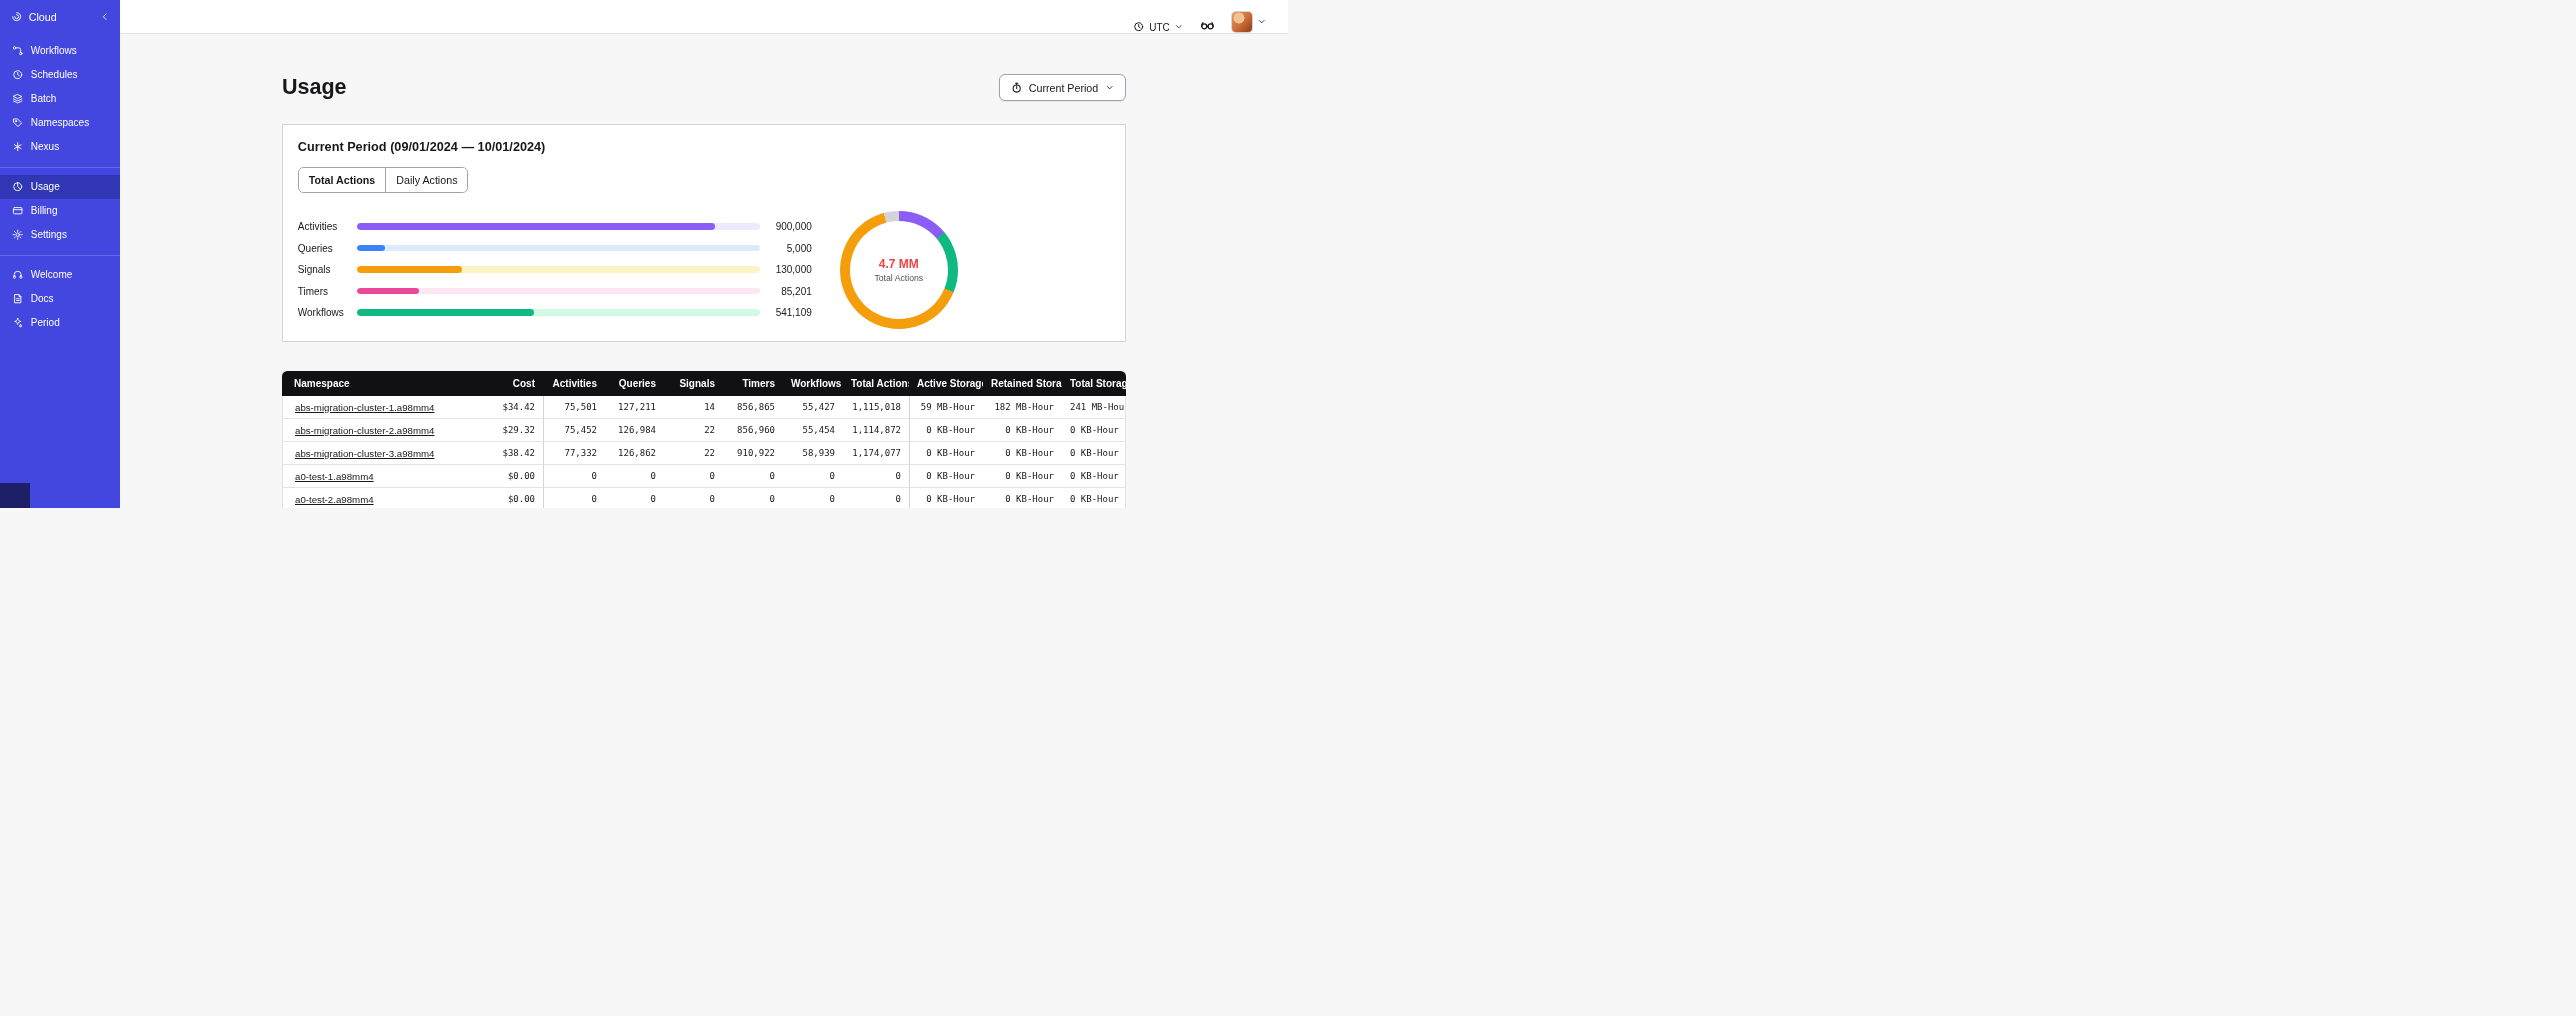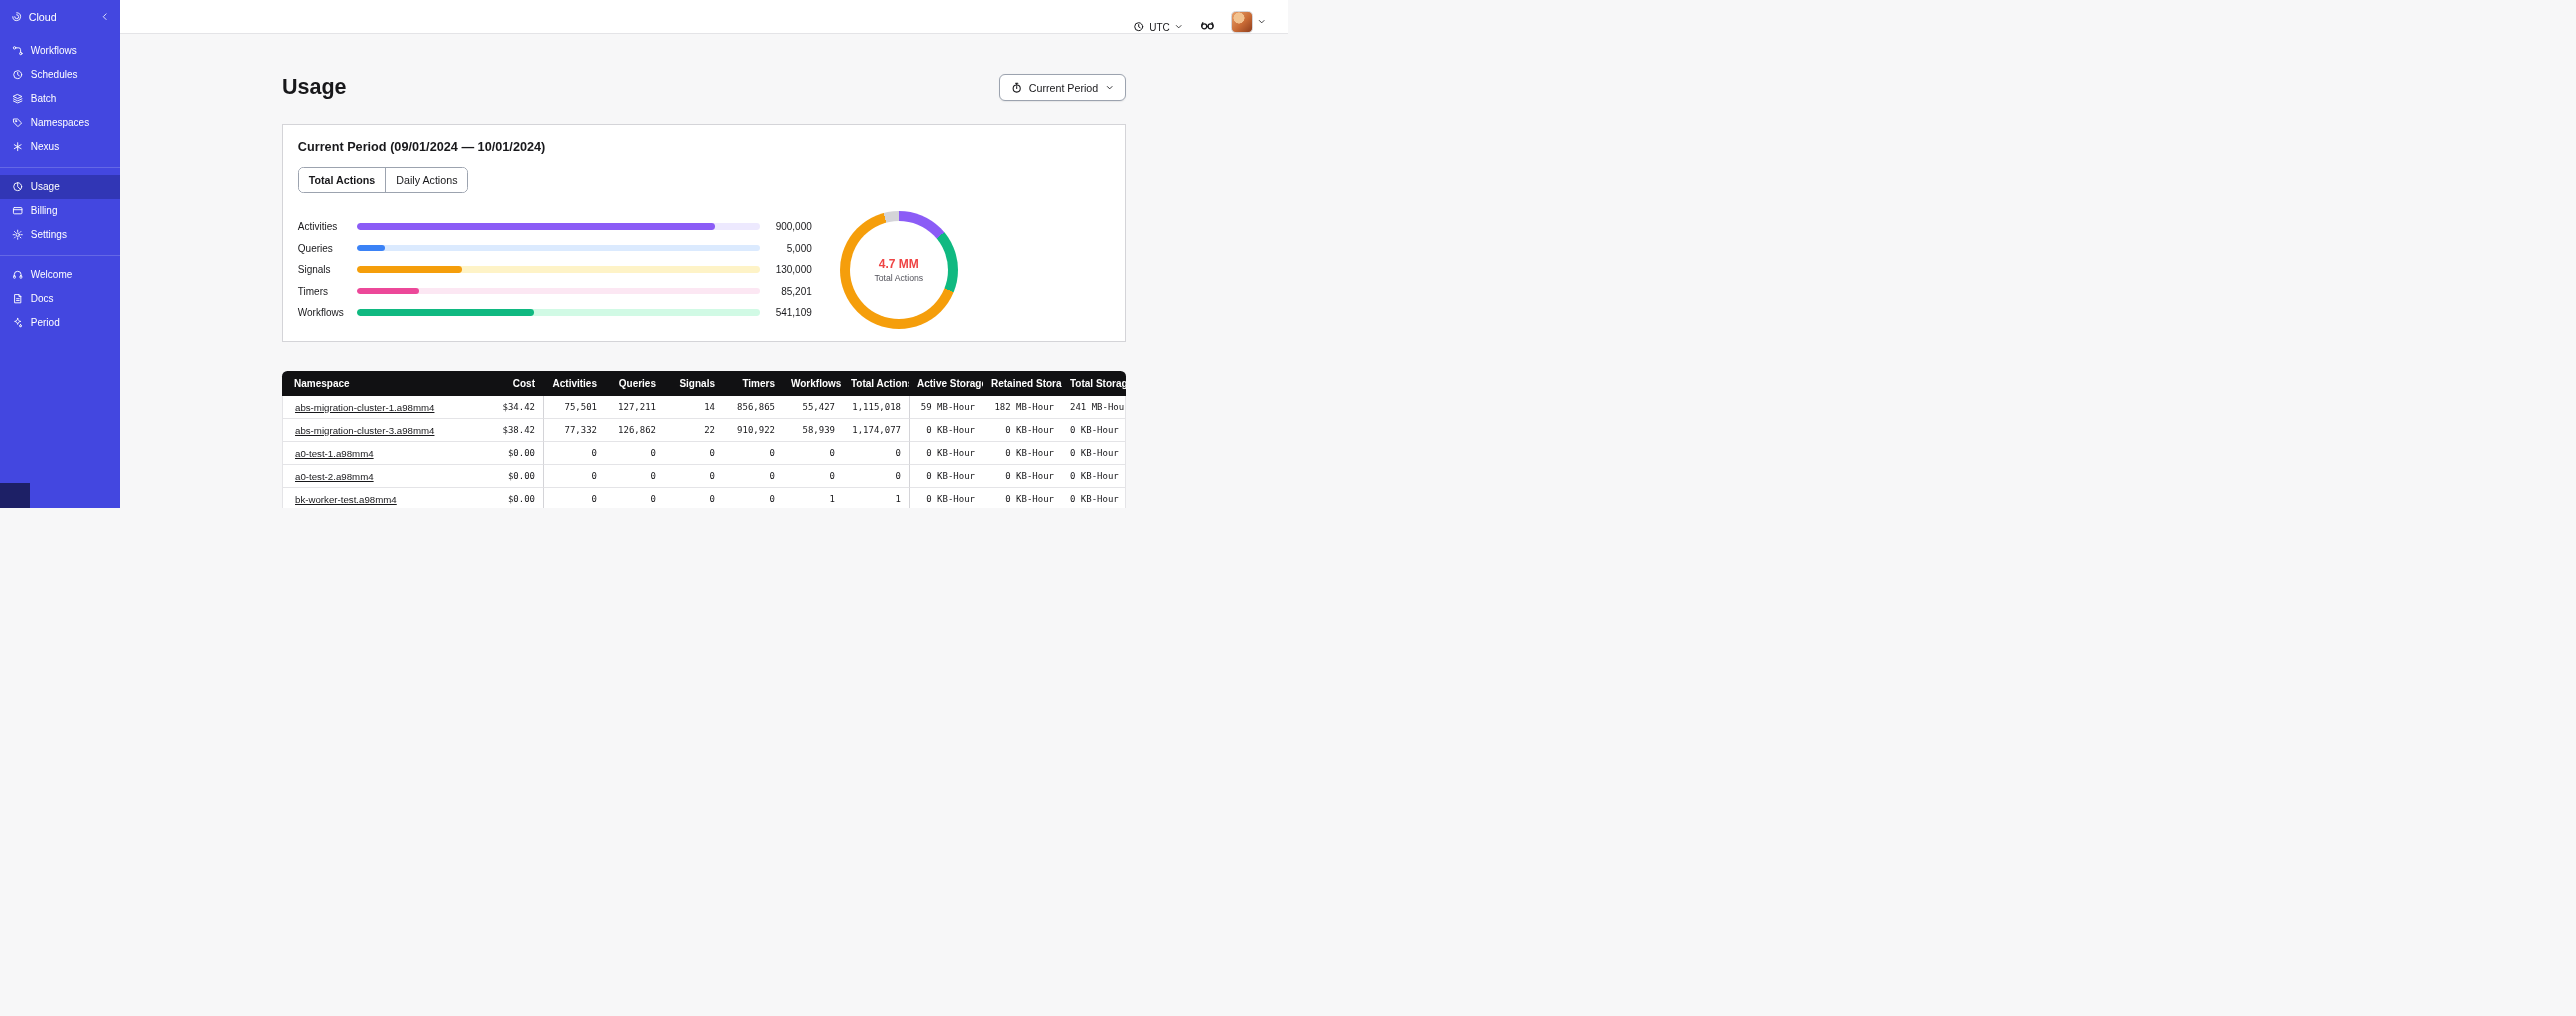--- a/index.html
+++ b/index.html
@@ -356,20 +356,33 @@
                   <td>127,211</td>
                   <td>14</td>
                   <td>856,865</td>
                   <td>55,427</td>
                   <td>1,115,018</td>
                   <td class="group-div">59 MB-Hour</td>
                   <td>182 MB-Hour</td>
                   <td>241 MB-Hour</td>
                 </tr>
                 <tr>
+                  <td class="ns"><a class="ns-link">abs-migration-cluster-2.a98mm4</a></td>
+                  <td>$29.32</td>
+                  <td class="group-div">75,452</td>
+                  <td>126,984</td>
+                  <td>22</td>
+                  <td>856,960</td>
+                  <td>55,454</td>
+                  <td>1,114,872</td>
+                  <td class="group-div">0 KB-Hour</td>
+                  <td>0 KB-Hour</td>
+                  <td>0 KB-Hour</td>
+                </tr>
+                <tr>
                   <td class="ns"><a class="ns-link">abs-migration-cluster-3.a98mm4</a></td>
                   <td>$38.42</td>
                   <td class="group-div">77,332</td>
                   <td>126,862</td>
                   <td>22</td>
                   <td>910,922</td>
                   <td>58,939</td>
                   <td>1,174,077</td>
                   <td class="group-div">0 KB-Hour</td>
                   <td>0 KB-Hour</td>

